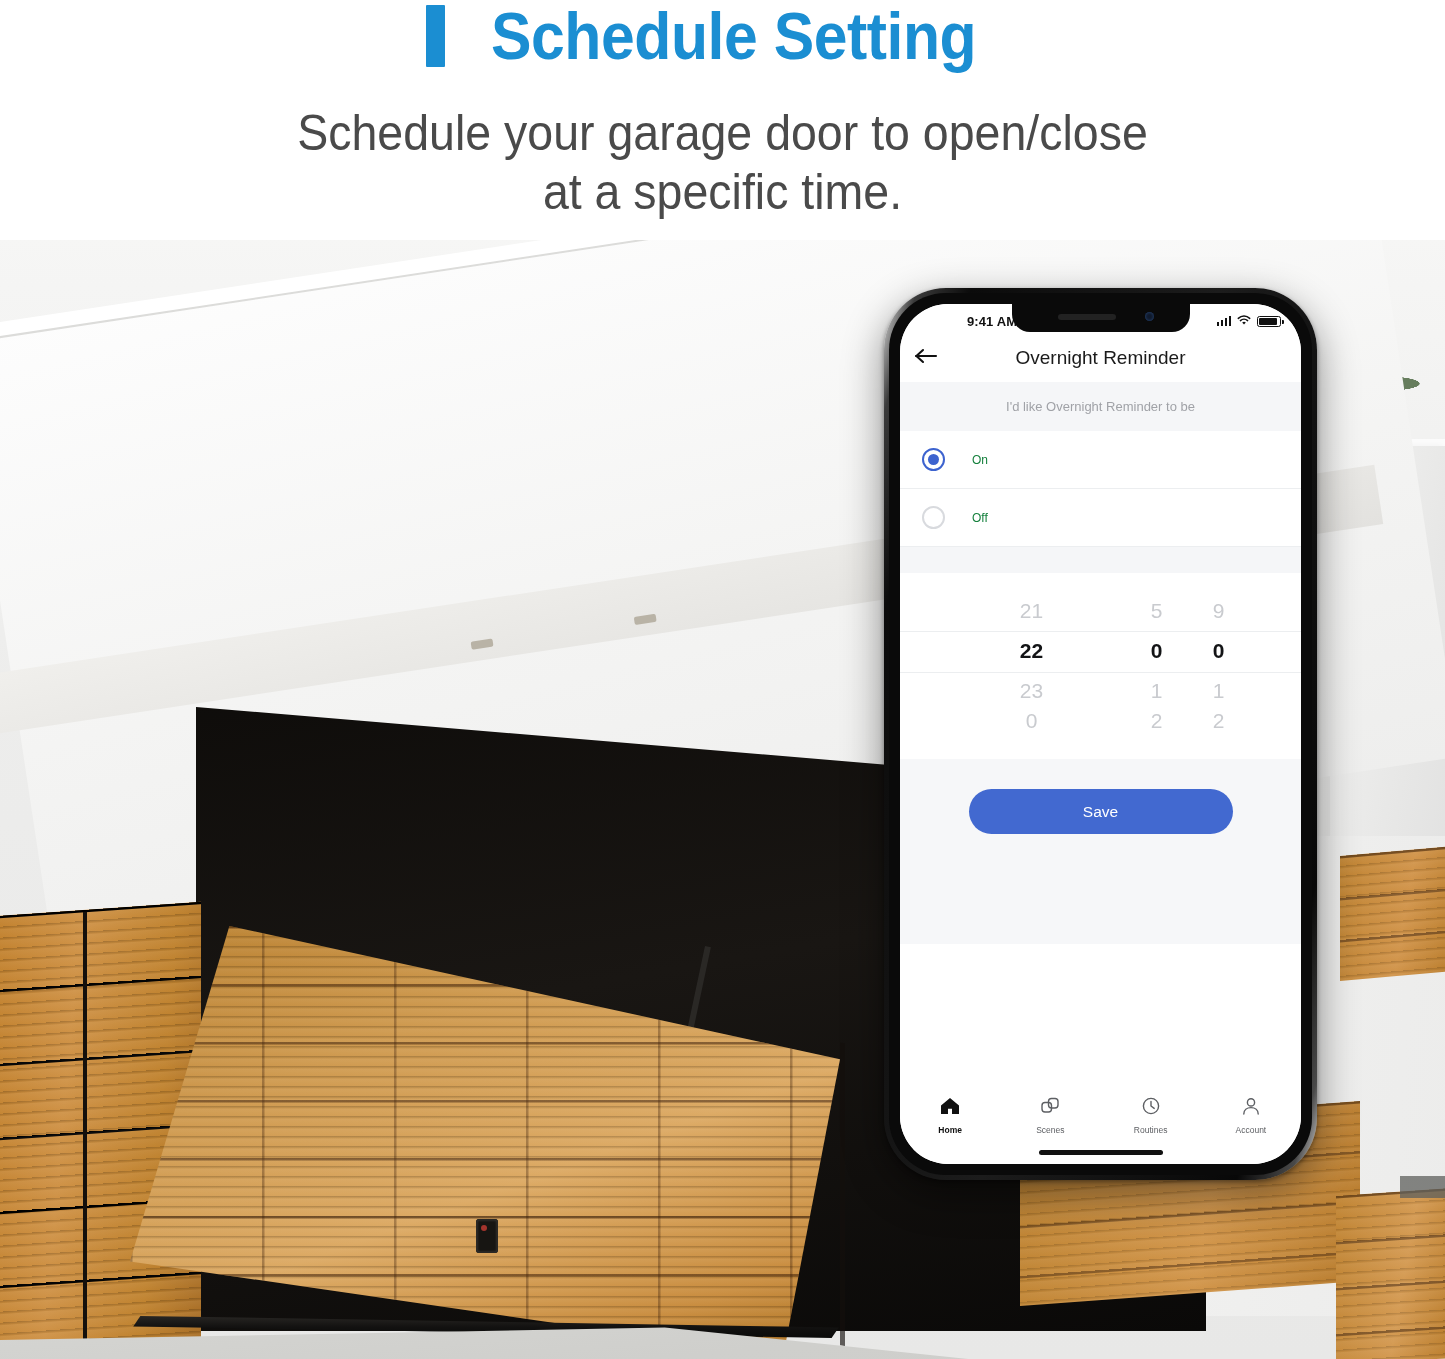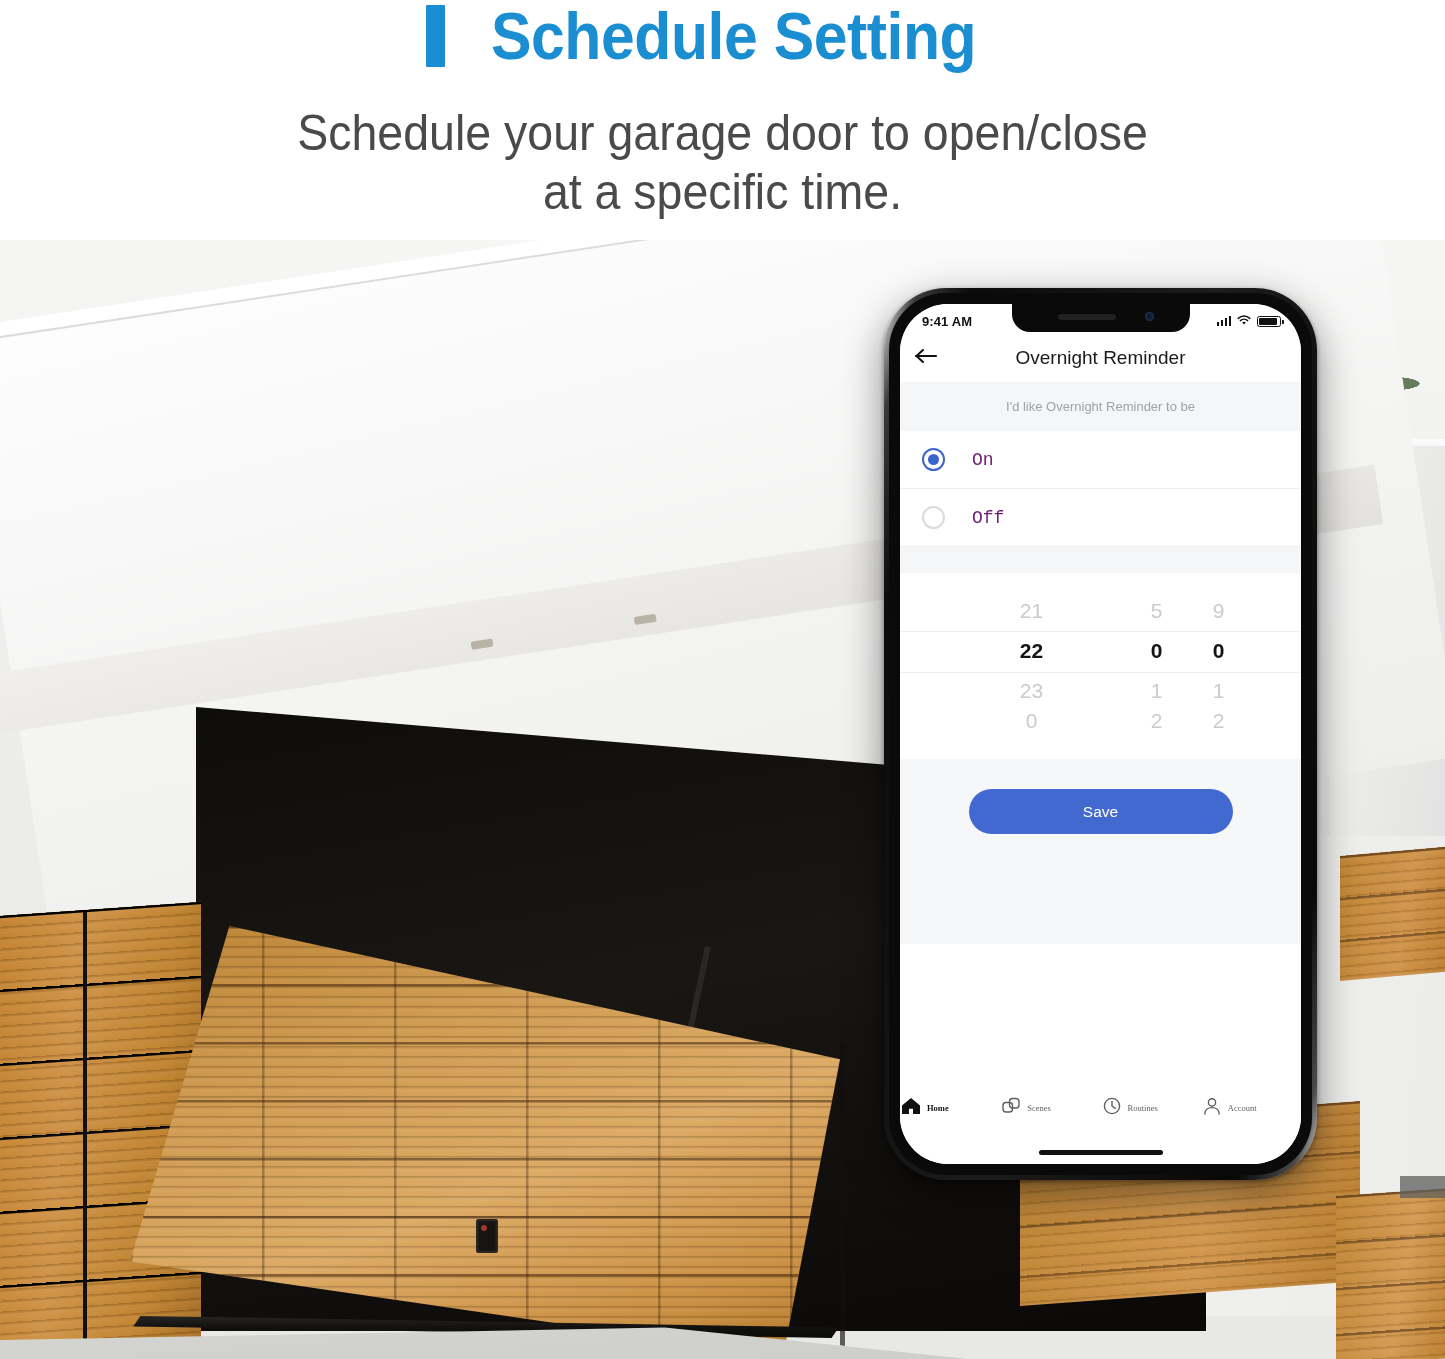--- a/index.html
+++ b/index.html
@@ -251,21 +251,21 @@
     position:absolute; right:36px; top:8px; width:9px; height:9px;
     background:#101a2c; border-radius:50%;
     box-shadow:inset 0 0 3px #2b4b7d;
   }
   
   .statusbar{
     position:absolute; top:0; left:0; width:401px; height:30px;
     display:flex; align-items:center; justify-content:space-between;
     padding:4px 20px 0 22px; z-index:11; background:#fff;
   }
-  .status-time{ font-size:13px; font-weight:bold; color:#111; letter-spacing:.1px;}
+  .status-time{ font-size:13px; font-weight:bold; color:#111; letter-spacing:.1px;margin-left:45px;}
   .status-icons{ display:flex; align-items:center; gap:6px; }
   .sig{ display:flex; align-items:flex-end; gap:1.5px; height:10px; }
   .sig i{ display:block; width:2.5px; background:#111; }
   .sig i:nth-child(1){height:4px}.sig i:nth-child(2){height:6px}
   .sig i:nth-child(3){height:8px}.sig i:nth-child(4){height:10px}
   .batt{
     width:24px;height:11px;border:1.5px solid #111;border-radius:2.5px;
     position:relative; padding:1px;
   }
   .batt:after{content:"";position:absolute;right:-4px;top:3px;width:2px;height:4px;background:#111;border-radius:0 1px 1px 0;}
@@ -302,21 +302,21 @@
   .radio{
     width:23px;height:23px;border-radius:50%;flex:0 0 auto;
     border:2px solid #d8dade; background:#fff; margin-right:27px;
     position:relative;
   }
   .radio.on{ border-color:#3d63cf; }
   .radio.on:after{
     content:""; position:absolute; left:4px; top:4px; width:11px;height:11px;
     border-radius:50%; background:#3d63cf;
   }
-  .radio-label{ font-size:18px; color:#701a75;font-family:Liberation Mono, monospace; }
+  .radio-label{ font-size:12px; color:#15803d; }
   .spacer{ height:26px; background:#f5f6f8; }
   .question{
     padding:22px 30px 6px; text-align:center; font-size:13.5px;
     color:#1c1e21; line-height:1.42;
   }
   
   .picker{
     position:relative; height:160px; margin-top:12px;
   }
   .picker-cols{
@@ -345,22 +345,22 @@
   }
   .filler{ background:#f6f7f9; height:70px; }
 
   
   .tabbar{
     position:absolute; bottom:0; left:0; width:401px; height:77px;
     background:#fff; display:flex; align-items:flex-start;
     padding-top:9px;
   }
   .tab{
-    flex:1; display:flex; flex-direction:row; align-items:center;
-    gap:5px; cursor:pointer;font-family:Liberation Serif, serif;
+    flex:1; display:flex; flex-direction:column; align-items:center;
+    gap:5px; cursor:pointer;
   }
   .tab-label{ font-size:8.5px; color:#5d5f63; }
   .tab.active .tab-label{ color:#111; font-weight:bold; }
   .home-ind{
     position:absolute; bottom:9px; left:50%; transform:translateX(-50%);
     width:124px; height:5px; border-radius:3px; background:#111;
   }
 </style>
 </head>
 <body>

